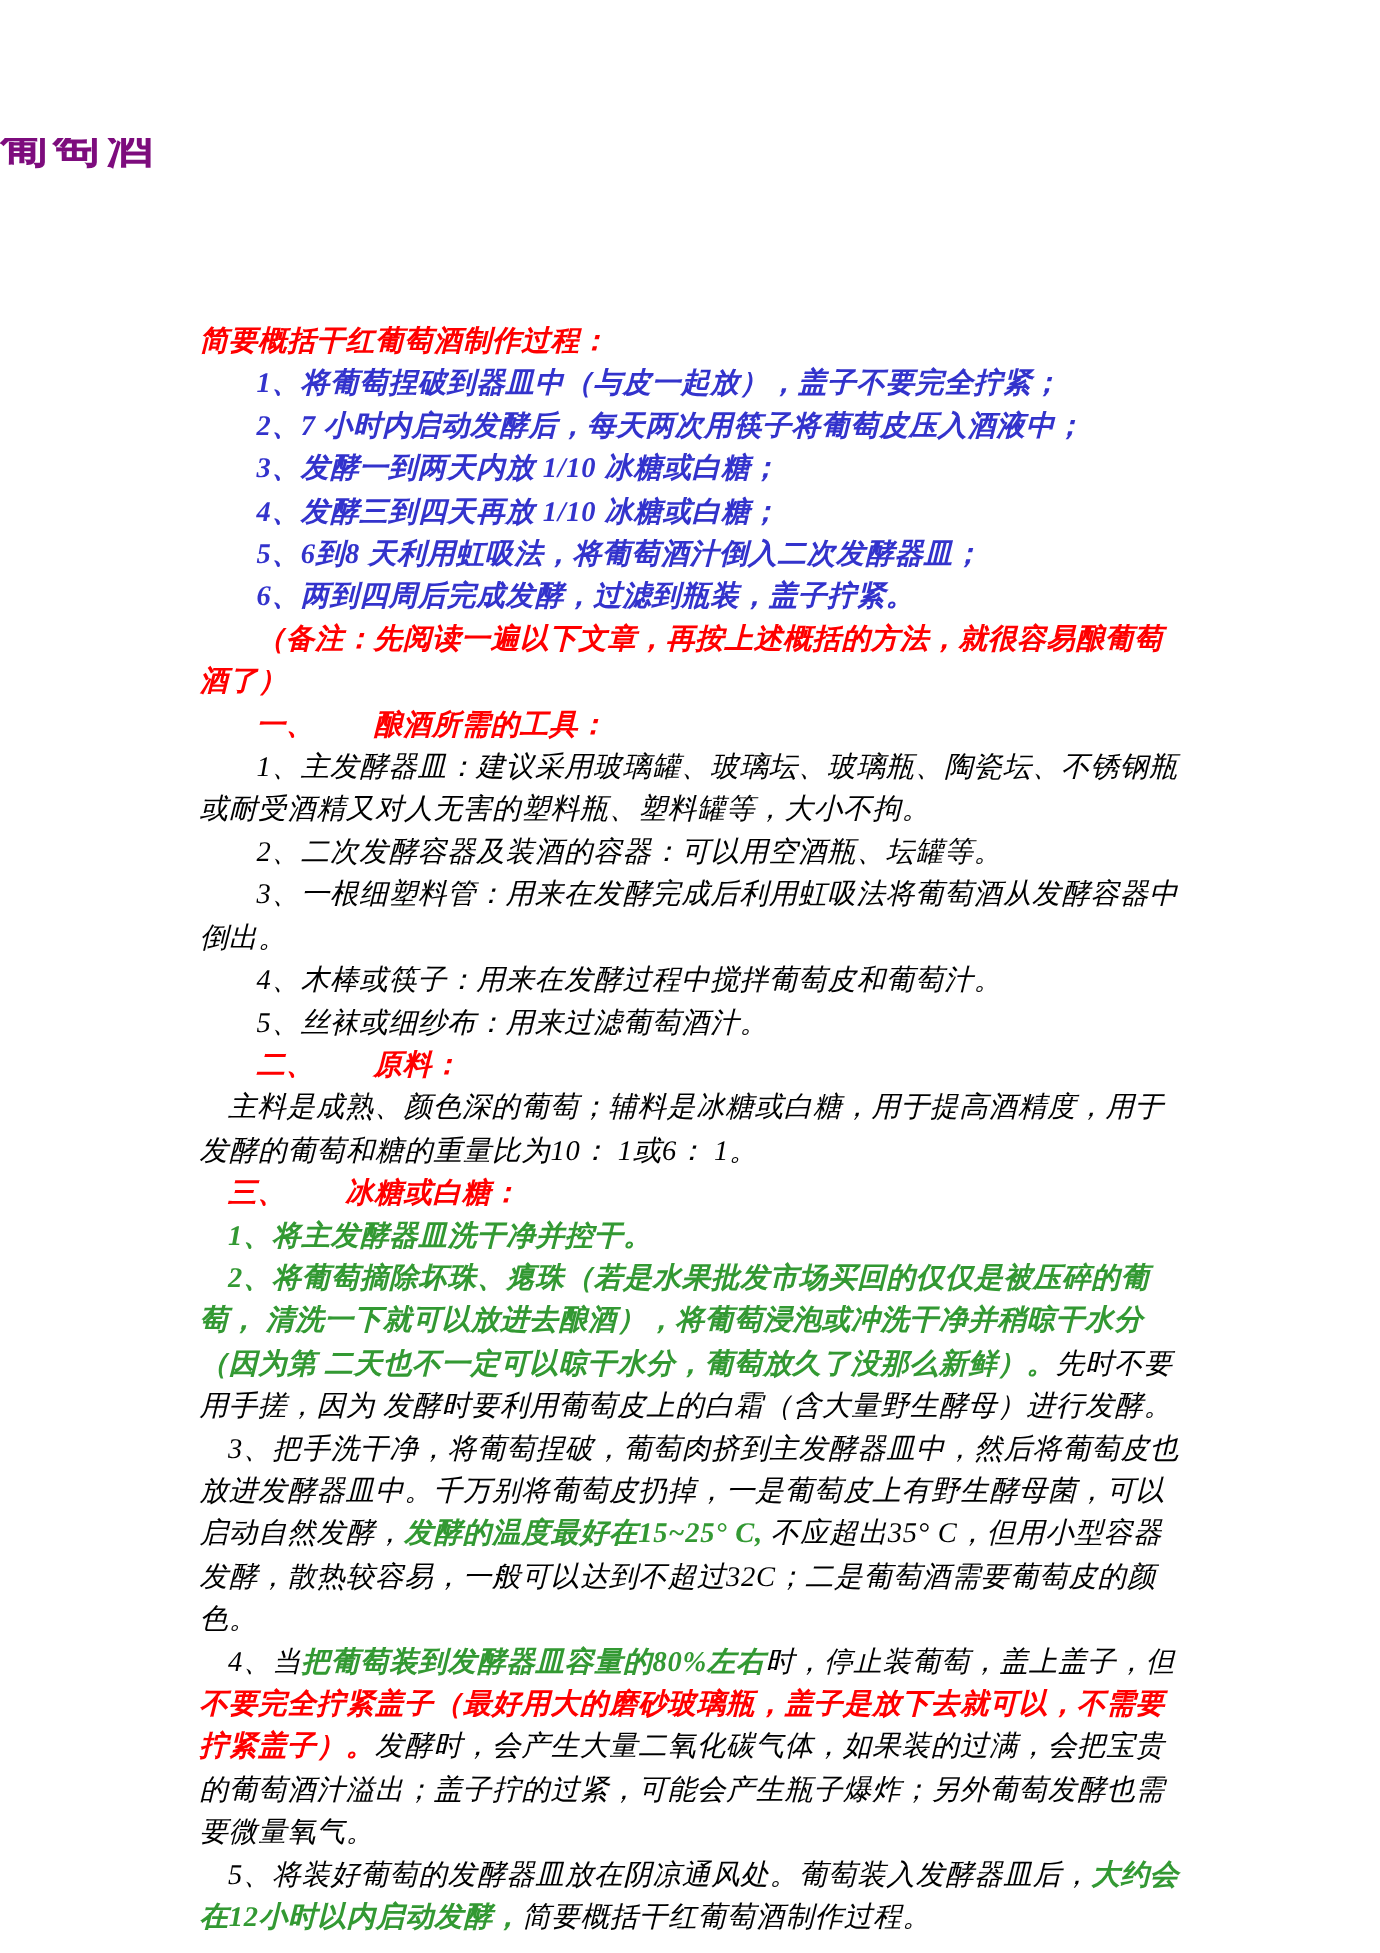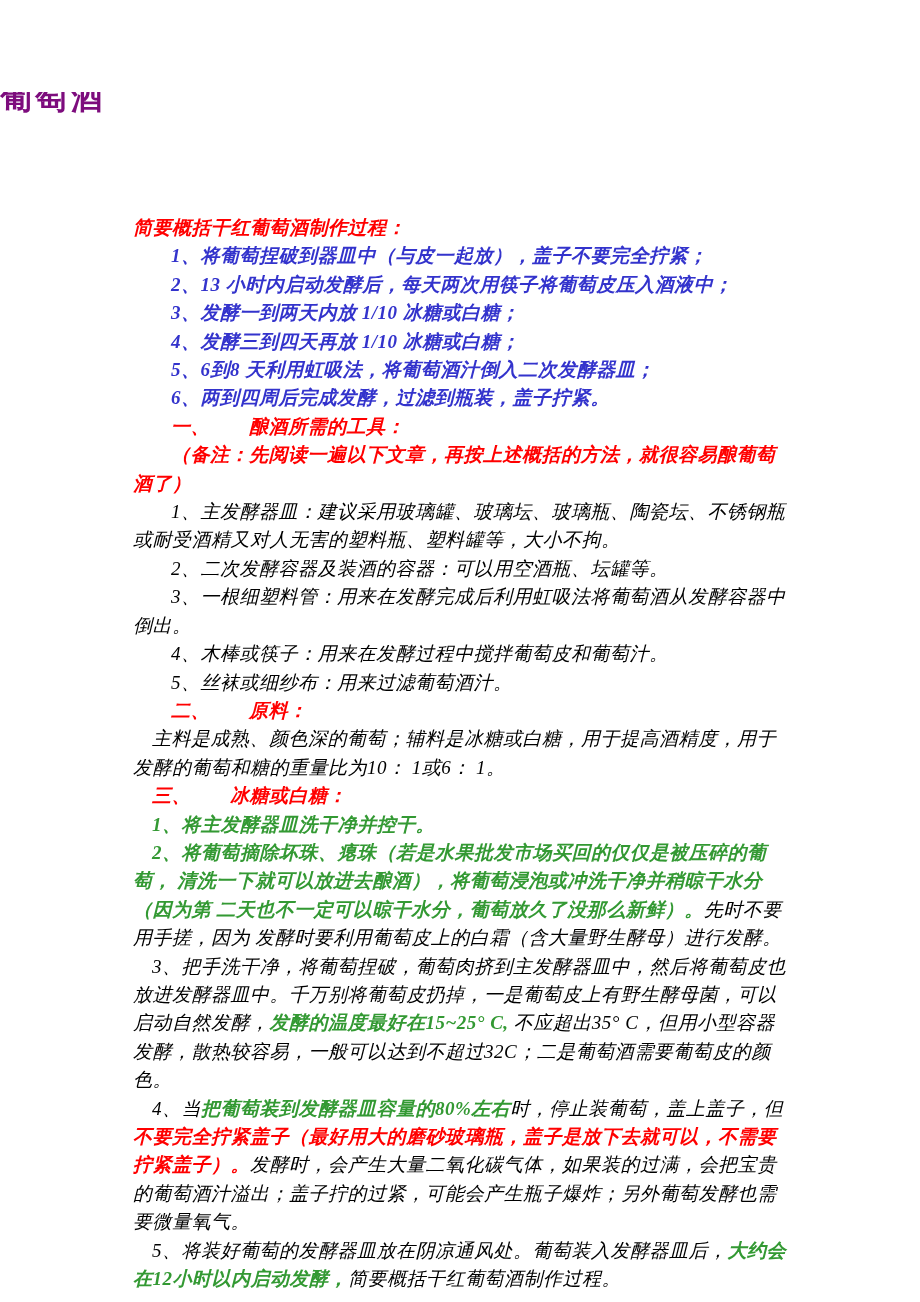--- a/index.html
+++ b/index.html
@@ -29,27 +29,27 @@
 
 <div class="page">
   <div class="title-row">
     <span class="title-clip">
       <span class="title-text">葡萄酒</span>
     </span>
   </div>
   <div class="doc-body">
       <p class="para" style="text-indent: 0em;"><span class="seg-red">简要概括干红葡萄酒制作过程：</span></p>
       <p class="para" style="text-indent: 2em;"><span class="seg-blue">1、将葡萄捏破到器皿中（与皮一起放），盖子不要完全拧紧；</span></p>
-      <p class="para" style="text-indent: 2em;"><span class="seg-blue">2、13 小时内启动发酵后，每天两次用筷子将葡萄皮压入酒液中；</span></p>
+      <p class="para" style="text-indent: 2em;"><span class="seg-blue">2、7 小时内启动发酵后，每天两次用筷子将葡萄皮压入酒液中；</span></p>
       <p class="para" style="text-indent: 2em;"><span class="seg-blue">3、发酵一到两天内放 1/10 冰糖或白糖；</span></p>
       <p class="para" style="text-indent: 2em;"><span class="seg-blue">4、发酵三到四天再放 1/10 冰糖或白糖；</span></p>
       <p class="para" style="text-indent: 2em;"><span class="seg-blue">5、6到8 天利用虹吸法，将葡萄酒汁倒入二次发酵器皿；</span></p>
       <p class="para" style="text-indent: 2em;"><span class="seg-blue">6、两到四周后完成发酵，过滤到瓶装，盖子拧紧。</span></p>
+      <p class="para" style="text-indent: 2em;"><span class="seg-red">（备注：先阅读一遍以下文章，再按上述概括的方法，就很容易酿葡萄酒了）</span></p>
       <p class="para" style="text-indent: 2em;"><span class="seg-red">一、　　酿酒所需的工具：</span></p>
-      <p class="para" style="text-indent: 2em;"><span class="seg-red">（备注：先阅读一遍以下文章，再按上述概括的方法，就很容易酿葡萄酒了）</span></p>
       <p class="para" style="text-indent: 2em;"><span class="seg-black">1、主发酵器皿：建议采用玻璃罐、玻璃坛、玻璃瓶、陶瓷坛、不锈钢瓶或耐受酒精又对人无害的塑料瓶、塑料罐等，大小不拘。</span></p>
       <p class="para" style="text-indent: 2em;"><span class="seg-black">2、二次发酵容器及装酒的容器：可以用空酒瓶、坛罐等。</span></p>
       <p class="para" style="text-indent: 2em;"><span class="seg-black">3、一根细塑料管：用来在发酵完成后利用虹吸法将葡萄酒从发酵容器中倒出。</span></p>
       <p class="para" style="text-indent: 2em;"><span class="seg-black">4、木棒或筷子：用来在发酵过程中搅拌葡萄皮和葡萄汁。</span></p>
       <p class="para" style="text-indent: 2em;"><span class="seg-black">5、丝袜或细纱布：用来过滤葡萄酒汁。</span></p>
       <p class="para" style="text-indent: 2em;"><span class="seg-red">二、　　原料：</span></p>
       <p class="para" style="text-indent: 1em;"><span class="seg-black">主料是成熟、颜色深的葡萄；辅料是冰糖或白糖，用于提高酒精度，用于发酵的葡萄和糖的重量比为10：  1或6：  1。</span></p>
       <p class="para" style="text-indent: 1em;"><span class="seg-red">三、　　冰糖或白糖：</span></p>
       <p class="para" style="text-indent: 1em;"><span class="seg-green">1、将主发酵器皿洗干净并控干。</span></p>
       <p class="para" style="text-indent: 1em;"><span class="seg-green">2、将葡萄摘除坏珠、瘪珠（若是水果批发市场买回的仅仅是被压碎的葡萄， 清洗一下就可以放进去酿酒），将葡萄浸泡或冲洗干净并稍晾干水分（因为第 二天也不一定可以晾干水分，葡萄放久了没那么新鲜）。</span><span class="seg-black">先时不要用手搓，因为 发酵时要利用葡萄皮上的白霜（含大量野生酵母）进行发酵。</span></p>

